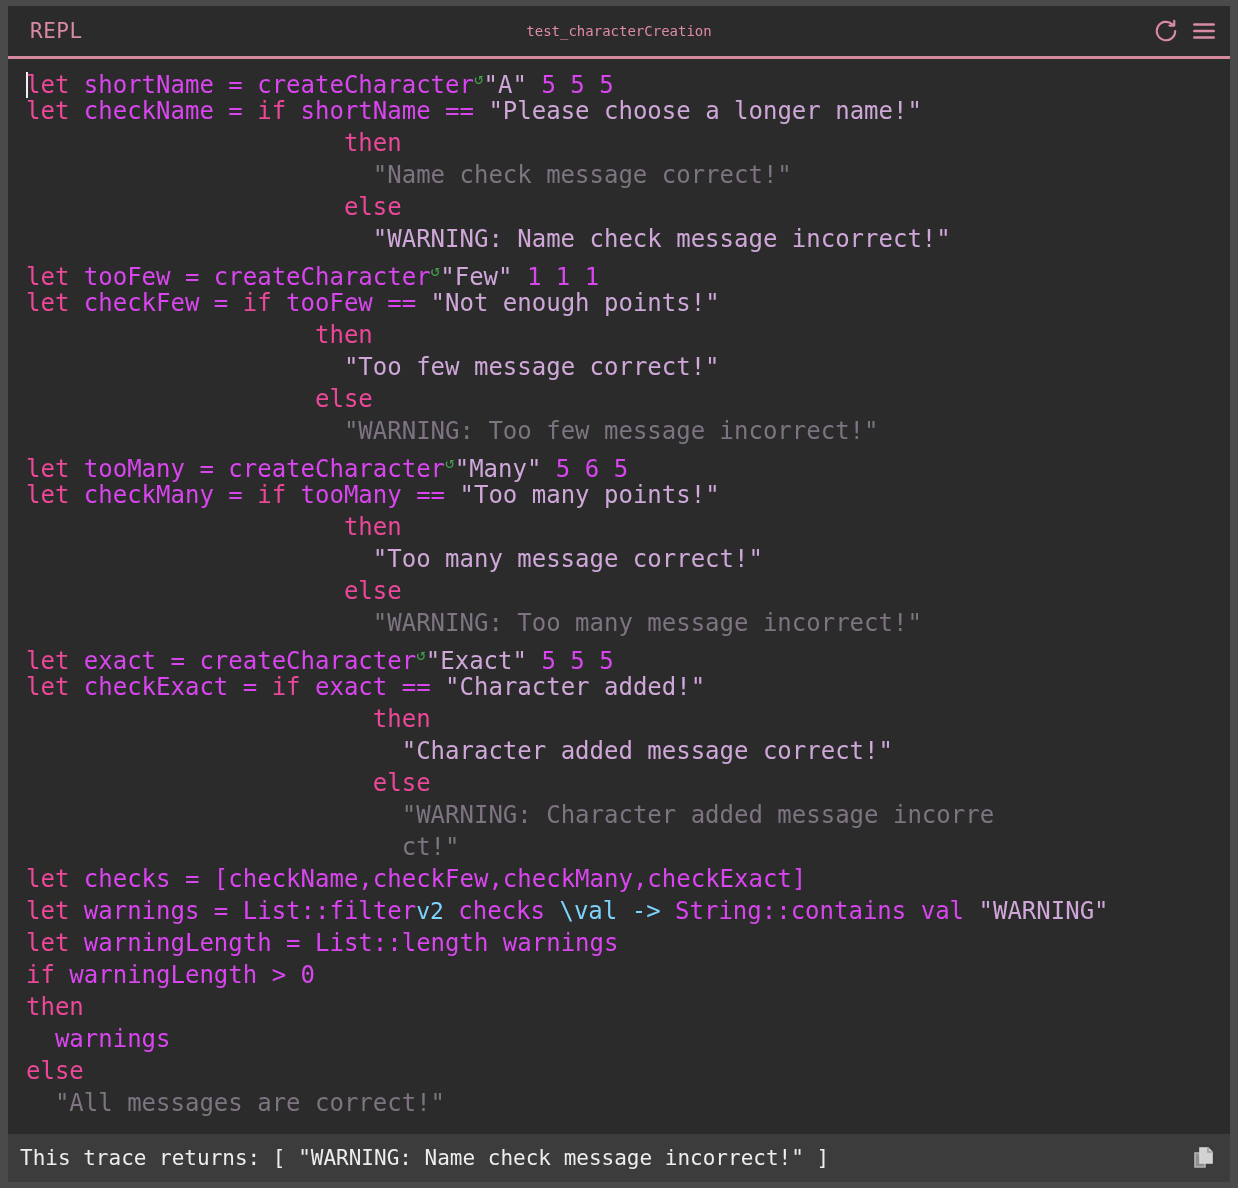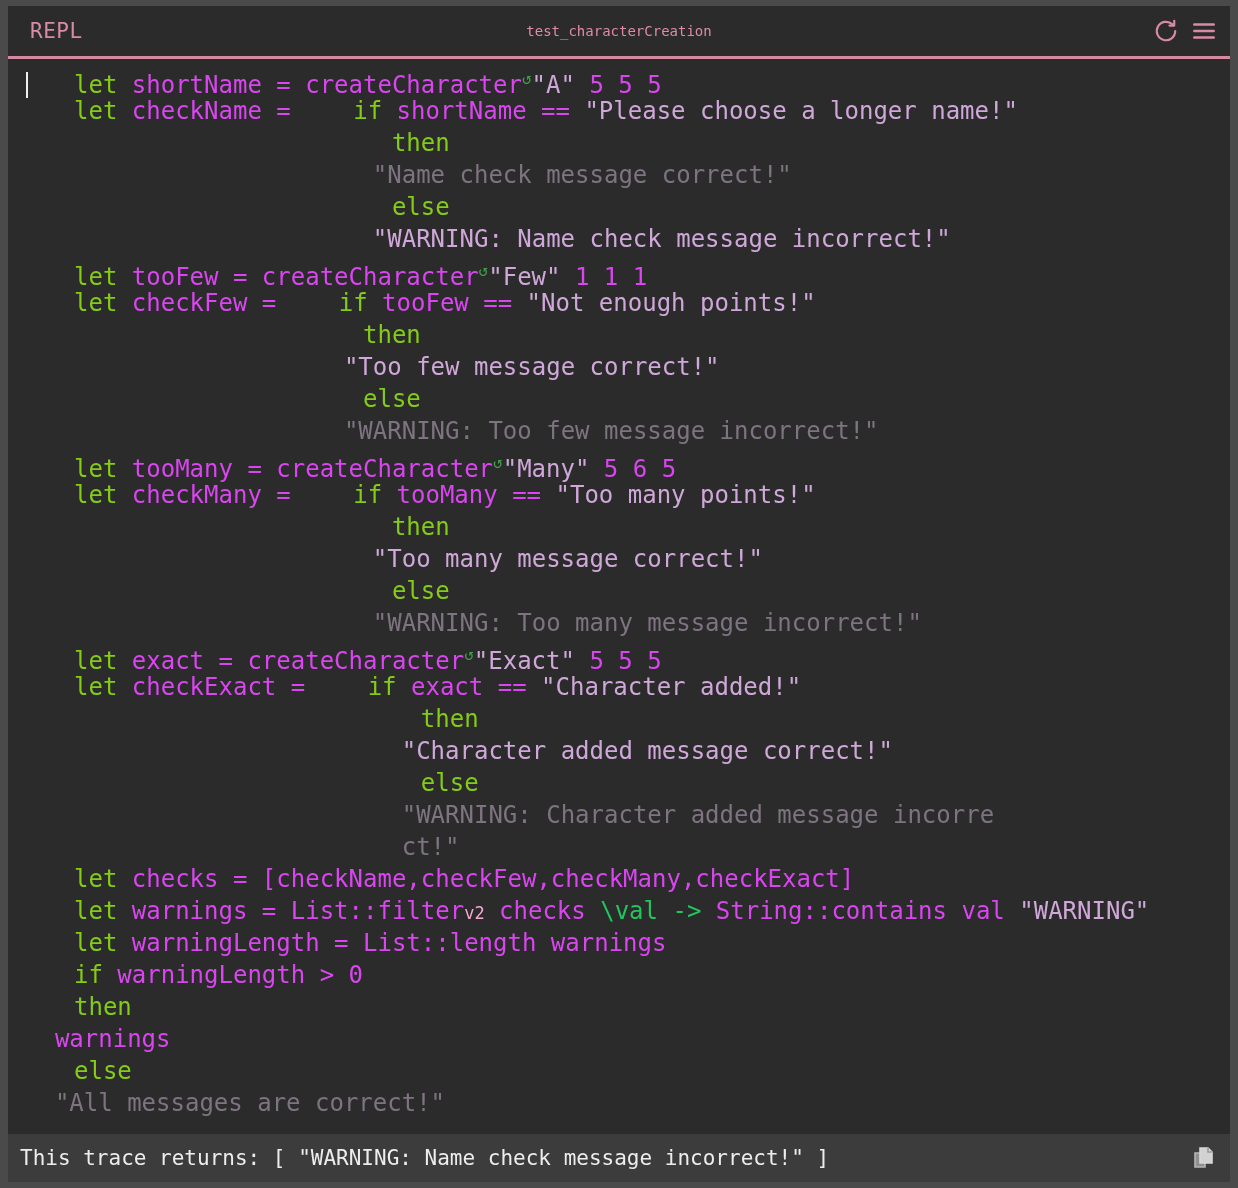--- a/index.html
+++ b/index.html
@@ -90,27 +90,27 @@
     font-size: 24px;
     line-height: 32px;
     color: #e8e8e8;
     white-space: pre;
     padding-left: 18px;
     letter-spacing: 0px;
   }
   .line { height: 32px; white-space: pre; }
 
   
-  .kw      { color: #84cc16; padding-left: 48px; }          
+  .kw      { color: #ec4899; }          
   .id      { color: #d946ef; }          
   .str     { color: #cfa8d9; }          
   .strdim  { color: #7e7380; }
   .marker  { color: #41a04a; font-size: 16px; vertical-align: super; }
-  .dim     { color: #f9a8d4; font-size: 17px; }  
-  .orange  { color: #22c55e; }
+  .dim     { color: #7dd3fc; font-size: 23px; }  
+  .orange  { color: #7dd3fc; }
 
   .caret {
     display: inline-block;
     width: 2px;
     height: 26px;
     background: #f0f0f0;
     vertical-align: -5px;
     margin-right: -2px;
   }
 

